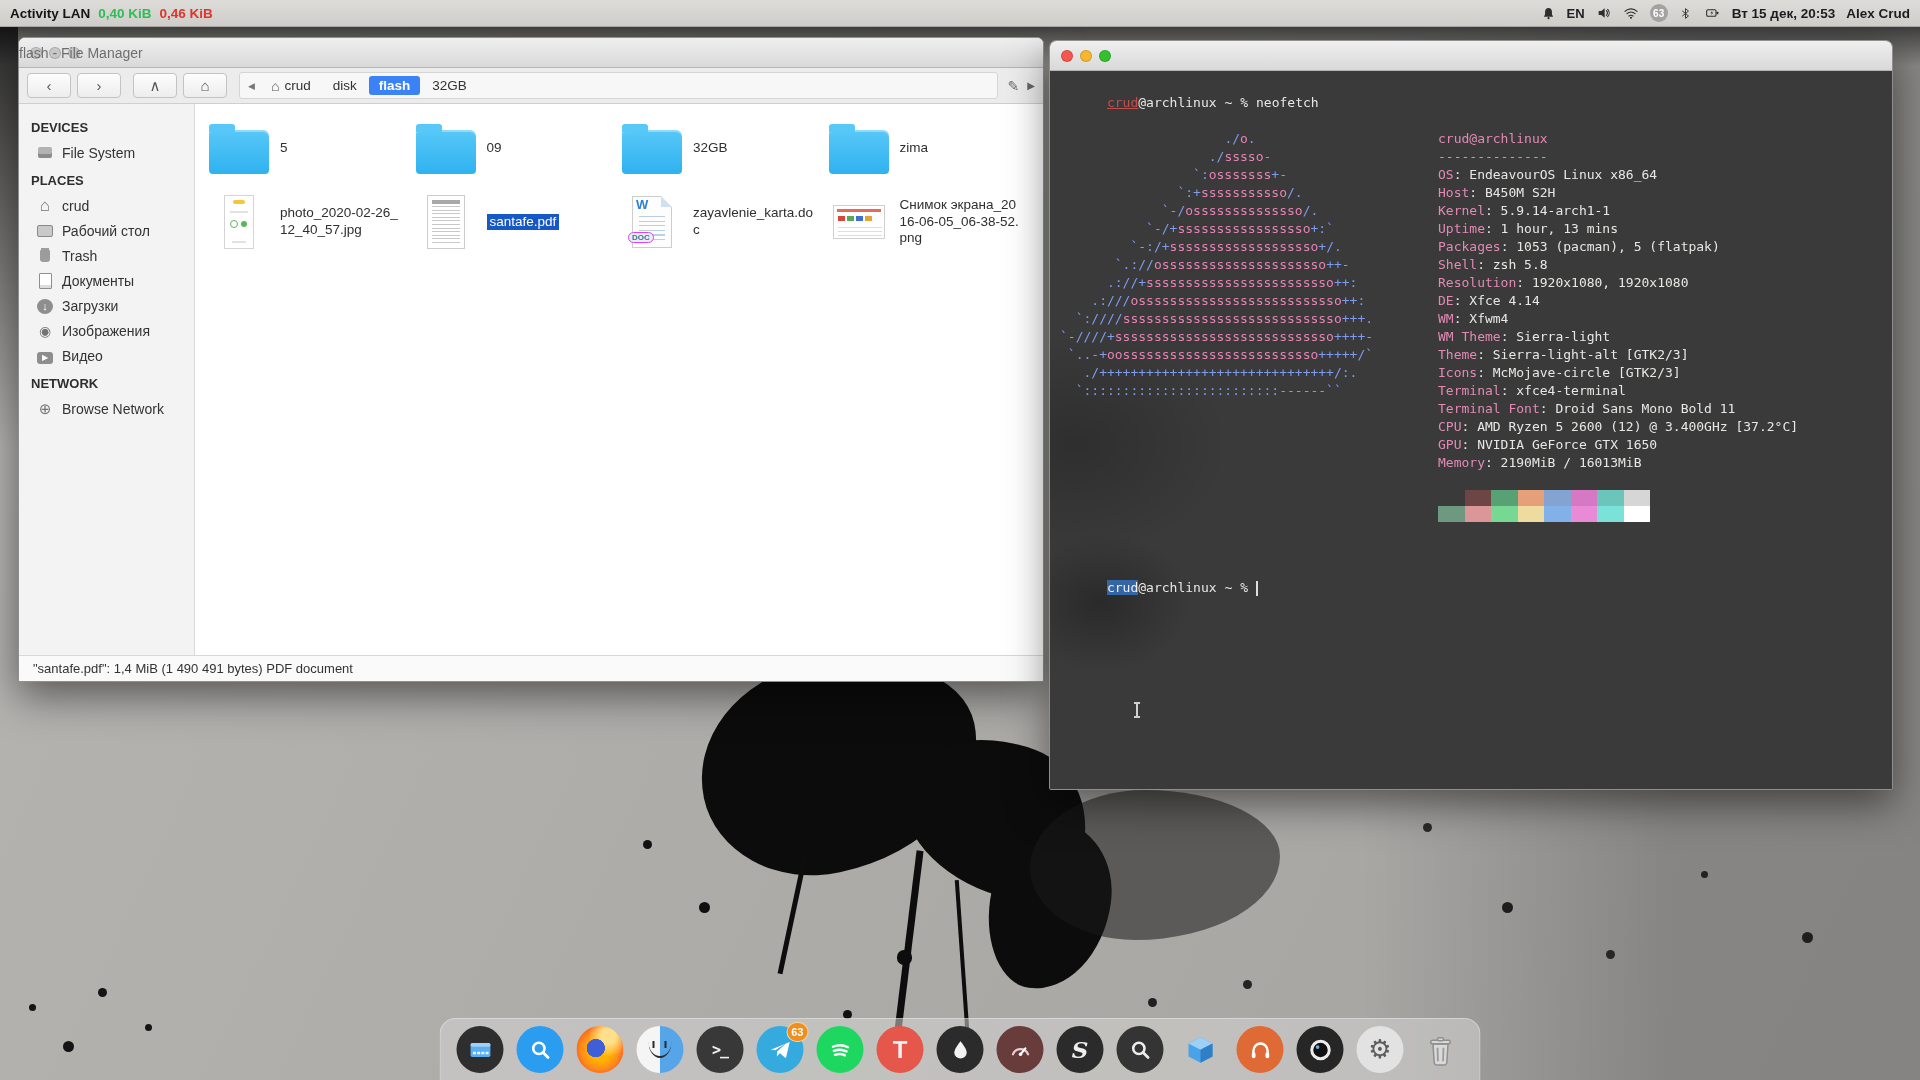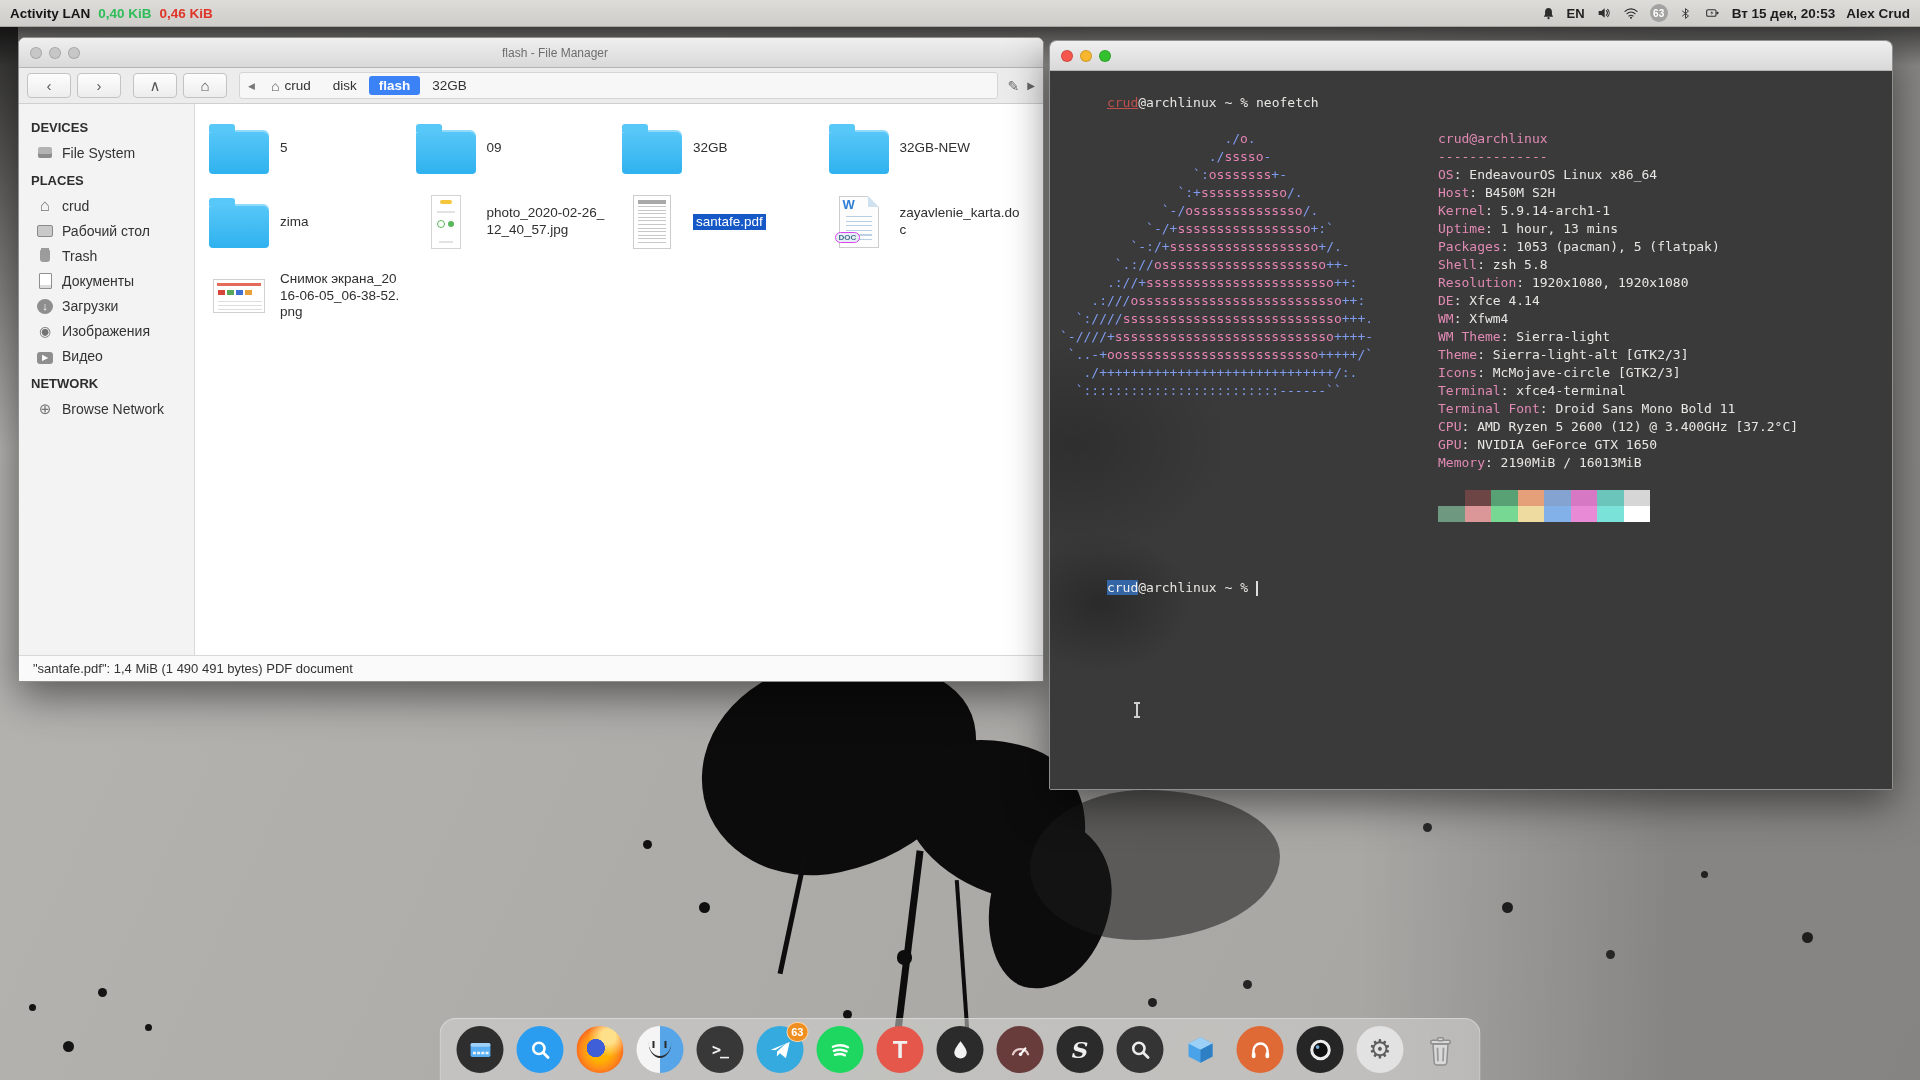--- a/index.html
+++ b/index.html
@@ -49,21 +49,21 @@
 
   
   .window { position:absolute; border:1px solid #8f8f8f; border-radius:7px 7px 2px 2px;
       box-shadow:0 14px 40px rgba(0,0,0,.5); background:#fff; overflow:hidden; }
   .titlebar { height:30px; background:linear-gradient(180deg,#efefef,#d9d9d9);
       border-bottom:1px solid #b4b4b4; display:flex; align-items:center; position:relative; }
   .lights { display:flex; gap:7px; margin-left:11px; }
   .light { width:12px; height:12px; border-radius:50%; border:1px solid rgba(0,0,0,.15); }
   .light.gray { background:#c7c7c7; }
   .light.red { background:#f5574e; } .light.yellow { background:#f6b62e; } .light.green { background:#33c12e; }
-  .win-title { position:absolute; left:0; right:0; text-align:center; font-size:12px; color:#6e6e6e;padding-left:48px; }
+  .win-title { position:absolute; left:0; right:0; font-size:14px; color:#6e6e6e; }
   .active-title { color:#3f3f3f;margin-top:47px; }
 
   
   #fm { left:18px; top:37px; width:1026px; height:645px; z-index:10; display:flex; flex-direction:column; }
   #fm-toolbar { height:36px; background:#ececec; border-bottom:1px solid #cfcfcf;
       display:flex; align-items:center; padding:0 8px; gap:4px; flex:0 0 36px; }
   .tb-btn { width:44px; height:25px; background:linear-gradient(180deg,#fdfdfd,#ededed);
       border:1px solid #c3c3c3; border-radius:4px; display:flex; align-items:center; justify-content:center;
       font-size:15px; color:#555; }
   .tb-btn + .tb-btn { margin-left:2px; }
@@ -348,26 +348,20 @@
           <span class="thumb-wrap">
             <span class="thumb thumb-folder"></span>
           </span>
           <span class="file-label">09</span>
         </div>
         <div class="file-item">
           <span class="thumb-wrap">
             <span class="thumb thumb-folder"></span>
           </span>
           <span class="file-label">32GB</span>
-        </div>
-        <div class="file-item">
-          <span class="thumb-wrap">
-            <span class="thumb thumb-folder"></span>
-          </span>
-          <span class="file-label">32GB-NEW</span>
         </div>
         <div class="file-item">
           <span class="thumb-wrap">
             <span class="thumb thumb-folder"></span>
           </span>
           <span class="file-label">zima</span>
         </div>
         <div class="file-item">
           <span class="thumb-wrap">
             <span class="thumb thumb-photo"></span>

